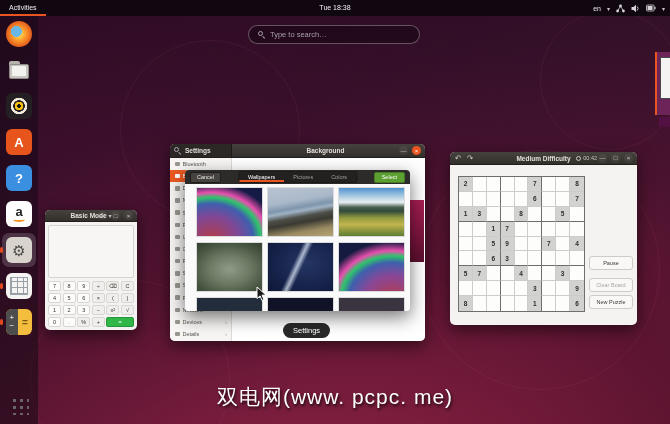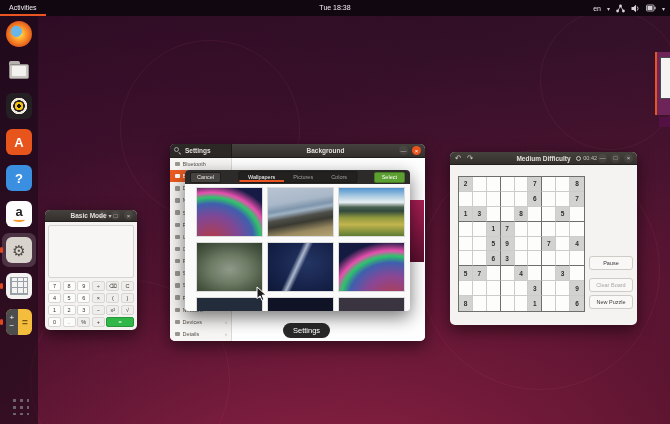--- a/index.html
+++ b/index.html
@@ -210,20 +210,27 @@
       <div class="dock-item" title="Calculator" style="top: 292px;">
         <div class="run-dot"></div>
         <div class="dkicon ic-calculator">
           <span class="half-l">+<br>−</span>
           <span class="half-r">=</span>
         </div>
       </div>
     </div>
   <div id="show-apps" title="Show Applications"></div>
 
+  <div id="searchbar">
+    <span class="mag">
+        <span class="lens"></span>
+        <span class="tail"></span>
+      </span>
+    <span id="search-ph">Type to search…</span>
+  </div>
 
   <div id="ws-strip">
     <div id="ws-thumb"></div>
   </div>
   <div id="ws-strip2"></div>
 
   <div class="window" id="win-calc">
     <div class="hb">
       <div class="hb-title">
         <span>Basic Mode</span>&nbsp;<span class="chev">▾</span>
@@ -475,14 +482,15 @@
     </div>
 
   <div id="settings-pill">Settings</div>
 
   <div id="cursor">
     <svg width="11" height="16" viewBox="0 0 11 16">
         <path d="M1 1 L1 12.5 L4.1 9.9 L5.9 14.4 L7.9 13.6 L6.1 9.2 L10 9 Z" fill="#1a1a1a" stroke="#fff" stroke-width="1"></path>
       </svg>
   </div>
 
+  <div id="watermark">双电网(www. pcpc. me)</div>
 
 </div>
 
 </body></html>

